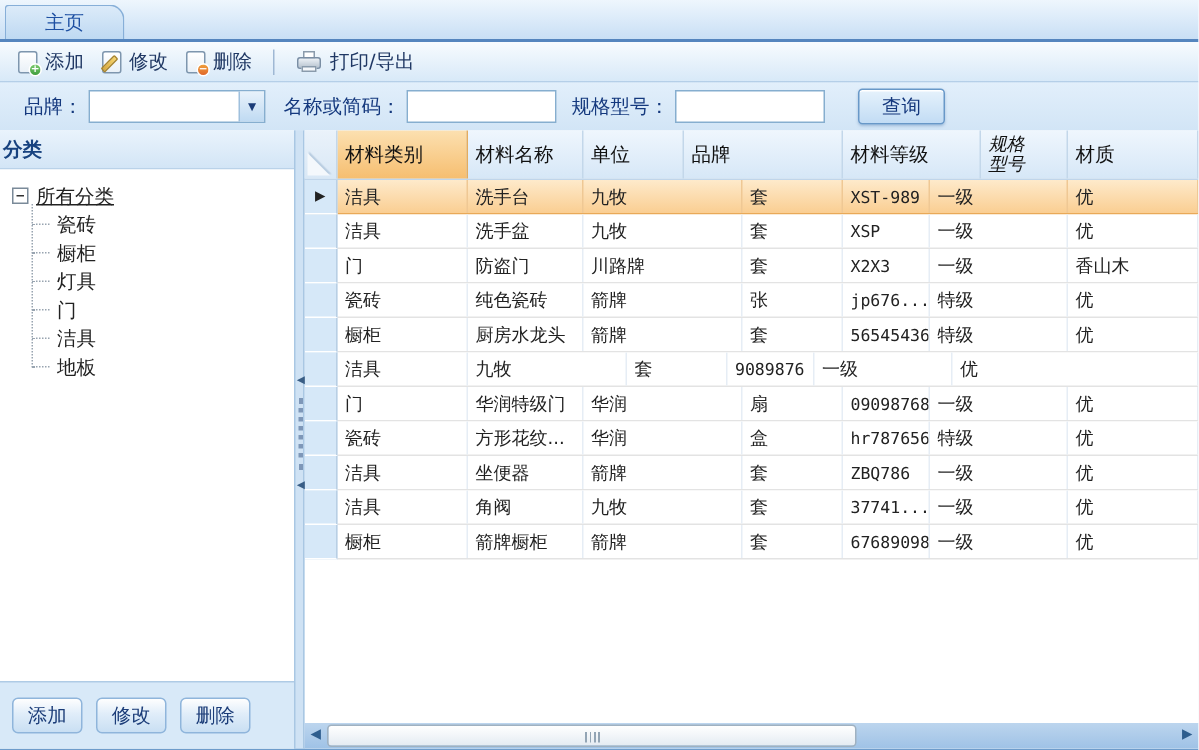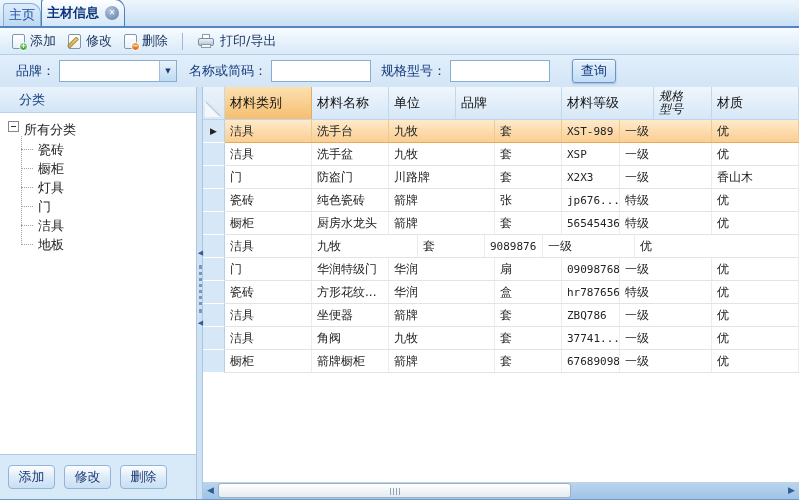--- a/index.html
+++ b/index.html
@@ -2,21 +2,21 @@
 <html><head>
 <meta charset="utf-8">
 <style>
   * { box-sizing: border-box; margin: 0; padding: 0; }
   html,body { width:799px; height:500px; overflow:hidden; }
   body { font-family:"DejaVu Sans","Liberation Sans",sans-serif; font-size:13px; color:#222; }
   .window { width:799px; height:500px; display:flex; flex-direction:column; background:#D8E9F8; border-bottom:1px solid #6E9CCB; }
 
   
   .tabbar { height:28px; background:linear-gradient(#EEF6FD,#C9DFF5); border-bottom:2px solid #5585BE; display:flex; align-items:flex-end; padding-left:3px; flex:0 0 28px; }
-  .tab { display:flex; align-items:center; padding:0 5px; height:23px; border:1px solid #87AFD8; border-bottom:none; border-radius:3px 10px 0 0; background:linear-gradient(#DCEBF9,#BED9F2); color:#1E50A2; cursor:default; }
+  .tab { display:flex; align-items:center; padding:0 26px; height:23px; border:1px solid #87AFD8; border-bottom:none; border-radius:3px 10px 0 0; background:linear-gradient(#DCEBF9,#BED9F2); color:#1E50A2; cursor:default; }
   .tab.active { height:27px; background:linear-gradient(#FFFFFF,#E2EFFB 60%,#D5E7F8); border-color:#4E7FB8; color:#0E357B; font-weight:bold; }
   .tab .close { width:14px; height:14px; margin-left:6px; border-radius:50%; background:radial-gradient(circle at 35% 30%, #AFC3DC, #7590B5 75%); color:#fff; font-size:8px; font-weight:bold; display:flex; align-items:center; justify-content:center; line-height:1; }
 
   
   .toolbar { height:27px; flex:0 0 27px; background:linear-gradient(#F7FBFE,#D8E9F8); border-bottom:1px solid #B5CFE8; display:flex; align-items:center; padding-left:6px; color:#203864; }
   .tbtn { display:flex; align-items:center; gap:5px; padding:2px 6px; border-radius:3px; cursor:default; }
   .doc-ic { position:relative; width:13px; height:15px; background:linear-gradient(#FFFFFF,#E9F0F7); border:1px solid #7E96AE; border-radius:2px; flex:0 0 13px; }
   .badge { position:absolute; right:-4px; bottom:-3px; width:9px; height:9px; border-radius:50%; border:1px solid #fff; color:#fff; font-size:7px; font-weight:bold; display:flex; align-items:center; justify-content:center; line-height:1; }
   .badge.add { background:linear-gradient(#7CCB6E,#3F9E3F); }
   .badge.del { background:linear-gradient(#F0A03C,#E0672B); }
@@ -28,29 +28,29 @@
   .tdivider { width:1px; height:17px; background:#9FB8D4; margin:0 8px; }
 
   
   .filterbar { height:32px; flex:0 0 32px; background:linear-gradient(#E2EFFB,#D2E5F6); display:flex; align-items:center; color:#15397E; }
   .flabel { margin-left:16px; }
   .flabel.n2 { margin-left:12px; } .flabel.n3 { margin-left:10px; }
   .combo { margin-left:4px; width:118px; height:22px; background:#fff; border:1px solid #86AECF; display:flex; }
   .combo .cbox { flex:1; }
   .combo .cbtn { width:17px; background:linear-gradient(#E8F2FB,#BFDAF2); border-left:1px solid #9FC0DD; color:#1B3C78; font-size:7px; display:flex; align-items:center; justify-content:center; }
   .finput { margin-left:4px; width:100px; height:22px; border:1px solid #86AECF; background:#fff; font-size:12px; padding:0 3px; font-family:inherit; }
-  .qbtn { margin-left:22px; width:44px; height:24px; border:1px solid #6898C8; border-radius:3px; background:linear-gradient(#E6F2FC,#C2DCF4); color:#14377C; font-size:13px; font-family:inherit; box-shadow:0 1px 2px rgba(90,130,180,.45), inset 0 1px 0 #fff; }
+  .qbtn { margin-left:22px; width:58px; height:24px; border:1px solid #6898C8; border-radius:3px; background:linear-gradient(#E6F2FC,#C2DCF4); color:#14377C; font-size:13px; font-family:inherit; box-shadow:0 1px 2px rgba(90,130,180,.45), inset 0 1px 0 #fff; }
 
   
   .main { flex:1; display:flex; min-height:0; }
 
   .leftpanel { width:196px; flex:0 0 196px; display:flex; flex-direction:column; background:#fff; }
-  .phead { height:26px; flex:0 0 26px; background:linear-gradient(#E9F3FC,#D3E5F6); border-bottom:1px solid #BAD2E9; color:#17427F; font-weight:normal; display:flex; align-items:center; padding-left:19px; }
+  .phead { height:26px; flex:0 0 26px; background:linear-gradient(#E9F3FC,#D3E5F6); border-bottom:1px solid #BAD2E9; color:#17427F; font-weight:bold; display:flex; align-items:center; padding-left:2px; }
   .tree { flex:1; background:#fff; padding:8px 0 0 8px; overflow:hidden; }
-  .troot { display:flex; align-items:flex-start; height:19px; }
+  .troot { display:flex; align-items:center; height:19px;text-decoration:underline; }
   .expander { width:11px; height:11px; border:1px solid #7A8A99; background:#fff; position:relative; margin-right:5px; flex:0 0 11px; }
   .expander::after { content:""; position:absolute; left:2px; top:4px; width:5px; height:1px; background:#333; }
   .tchildren { position:relative; margin-left:13px; }
   .tchildren::before { content:""; position:absolute; left:0; top:-4px; bottom:9px; border-left:1px dotted #98A4B0; }
   .tchild { display:flex; align-items:center; height:19px; }
   .hdash { width:12px; border-top:1px dotted #98A4B0; margin-right:5px; flex:0 0 12px; }
   .pfoot { flex:0 0 45px; background:#D8E9F8; border-top:1px solid #AFCBE5; display:flex; align-items:center; padding-left:8px; gap:9px; }
   .pf-btn { width:47px; height:24px; border:1px solid #8FB5DB; border-radius:4px; background:linear-gradient(#FEFEFE,#E0EDF9 45%,#C9DFF3); color:#1B3C78; font-size:13px; font-family:inherit; }
 
   .splitter { width:7px; flex:0 0 7px; background:#CFE2F4; border-left:1px solid #A9C7E3; border-right:1px solid #A9C7E3; position:relative; }
@@ -85,24 +85,20 @@
   .sc-grip { position:absolute; left:50%; top:4px; width:11px; height:7px; margin-left:-5px; background:repeating-linear-gradient(90deg,#93A5B5 0 1px,transparent 1px 3px); }
 </style>
 </head>
 <body>
 
 <div class="window">
 
   <div class="tabbar">
     <div class="tab">
       <span>主页</span>
-    </div>
-    <div class="tab active">
-      <span>主材信息</span>
-      <span class="close">✕</span>
     </div>
   </div>
 
   <div class="toolbar">
     <div class="tbtn">
       <span class="doc-ic">
           <span class="badge add">+</span>
         </span>
       <span>添加</span>
     </div>

